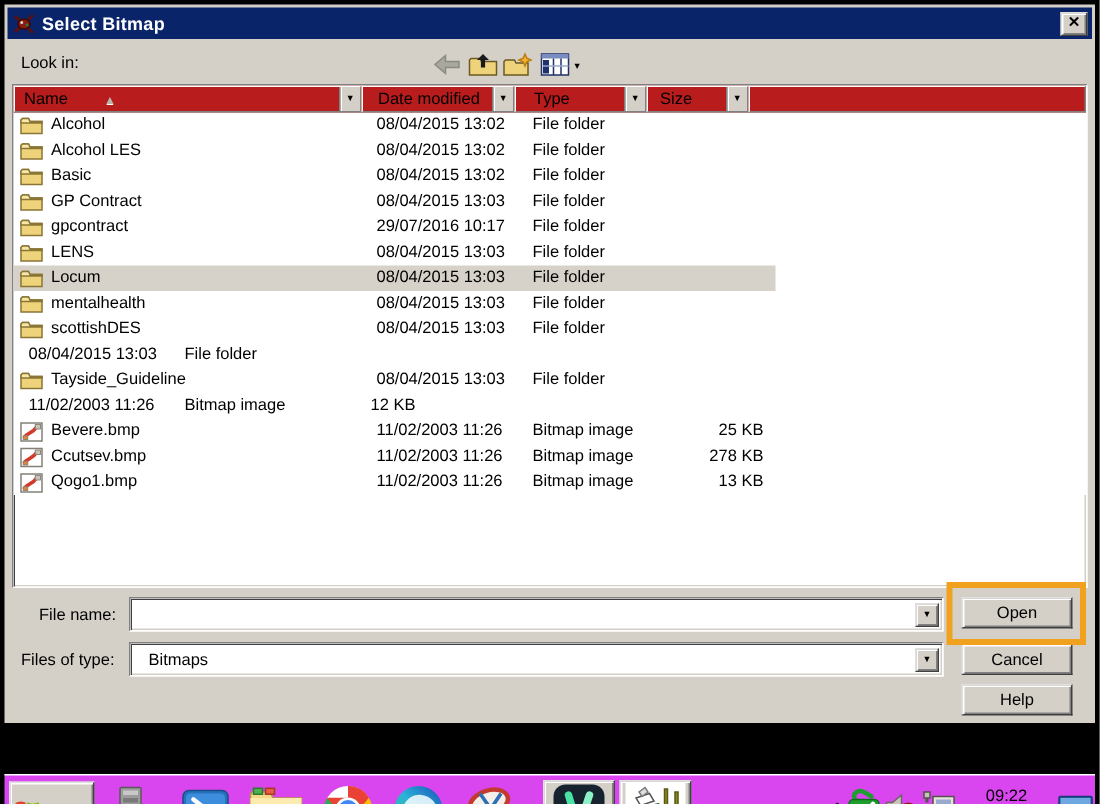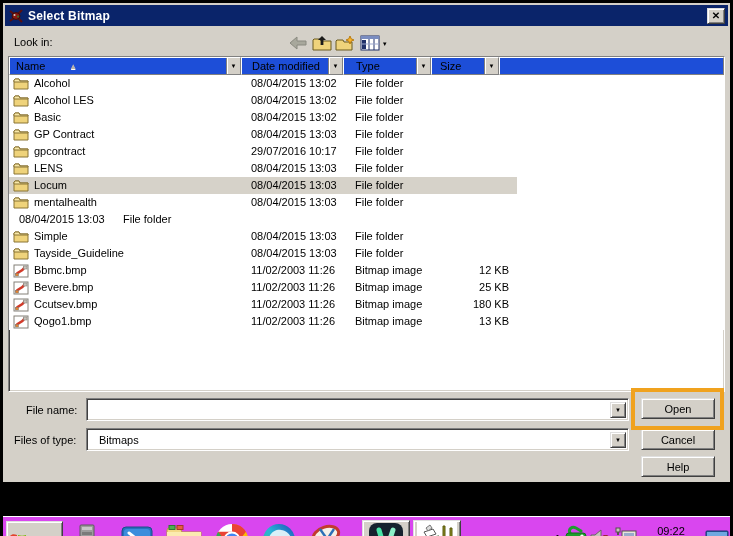--- a/index.html
+++ b/index.html
@@ -31,21 +31,21 @@
   .combo-dd{width:16px;height:16px;display:flex;align-items:center;justify-content:center;
             font-size:6px;flex:0 0 auto;}
   .tb-icon{position:absolute;top:30px;width:22px;height:20px;display:flex;align-items:center;
            justify-content:center;}
   .viewmenu-caret{position:absolute;left:380px;top:37px;font-size:7px;}
 
   
   .listview{position:absolute;left:5px;top:53px;width:717px;height:336px;overflow:hidden;}
   .lv-head{display:flex;height:18px;}
   .hseg{height:18px;display:flex;align-items:center;padding-left:6px;position:relative;
-        background:#1d4ed8;border:1px solid;border-color:#fff #808080 #808080 #fff;}
+        background:#b91c1c;border:1px solid;border-color:#fff #808080 #808080 #fff;}
   .hseg .ddbtn{position:absolute;right:0;top:0;width:14px;height:16px;display:flex;
                align-items:center;justify-content:center;font-size:6px;
                background:#D4D0C8;border-left:1px solid #808080;box-shadow:inset 1px 0 0 #fff;}
   .h-name{width:232px;}
   .h-date{width:102px;padding-left:10px;}
   .h-type{width:88px;padding-left:12px;}
   .h-size{width:68px;padding-left:8px;}
   .h-fill{flex:1;}
   .sort-asc{font-size:8px;color:#B8B4AC;margin-left:24px;text-shadow:0 1px 0 #fff;}
 
@@ -287,109 +287,97 @@
 
           </span>
           <span class="txt">mentalhealth</span>
         </span>
         <span class="c-date">08/04/2015 13:03</span>
         <span class="c-type">File folder</span>
         <span class="c-size"></span>
       </div>
 
       <div class="row t-folder">
-        <span class="c-date">08/04/2015 13:03</span>
-        <span class="c-type">File folder</span>
-        <span class="c-size"></span>
-      </div>
-
-      <div class="row t-folder">
-        <span class="c-name">
-          <span class="fico">
-            <svg class="ico-folder" width="17" height="14" viewBox="0 0 17 14">
-              <path d="M1 3 L1 12 L15 12 L15 4 L7 4 L6 2 L2 2 Z" fill="#EFD37B" stroke="#8a7534"></path>
-              <path d="M1 5 L15 5 L15 4 L7 4 L6 2 L2 2 L1 3 Z" fill="#F8E8A8" stroke="#8a7534"></path>
-            </svg>
-
-          </span>
-          <span class="txt">Simple</span>
-        </span>
+        <span class="c-name">
+          <span class="fico">
+            <svg class="ico-folder" width="17" height="14" viewBox="0 0 17 14">
+              <path d="M1 3 L1 12 L15 12 L15 4 L7 4 L6 2 L2 2 Z" fill="#EFD37B" stroke="#8a7534"></path>
+              <path d="M1 5 L15 5 L15 4 L7 4 L6 2 L2 2 L1 3 Z" fill="#F8E8A8" stroke="#8a7534"></path>
+            </svg>
+
+          </span>
+          <span class="txt">scottishDES</span>
+        </span>
+        <span class="c-date">08/04/2015 13:03</span>
+        <span class="c-type">File folder</span>
+        <span class="c-size"></span>
+      </div>
+
+      <div class="row t-folder">
         <span class="c-date">08/04/2015 13:03</span>
         <span class="c-type">File folder</span>
         <span class="c-size"></span>
       </div>
 
       <div class="row t-folder">
         <span class="c-name">
           <span class="fico">
             <svg class="ico-folder" width="17" height="14" viewBox="0 0 17 14">
               <path d="M1 3 L1 12 L15 12 L15 4 L7 4 L6 2 L2 2 Z" fill="#EFD37B" stroke="#8a7534"></path>
               <path d="M1 5 L15 5 L15 4 L7 4 L6 2 L2 2 L1 3 Z" fill="#F8E8A8" stroke="#8a7534"></path>
             </svg>
 
           </span>
           <span class="txt">Tayside_Guideline</span>
         </span>
         <span class="c-date">08/04/2015 13:03</span>
         <span class="c-type">File folder</span>
         <span class="c-size"></span>
+      </div>
+
+      <div class="row t-bitmap">
+        <span class="c-date">11/02/2003 11:26</span>
+        <span class="c-type">Bitmap image</span>
+        <span class="c-size">12 KB</span>
       </div>
 
       <div class="row t-bitmap">
         <span class="c-name">
           <span class="fico">
 
             <svg class="ico-bitmap" width="16" height="14" viewBox="0 0 16 14">
               <rect x="1" y="1" width="14" height="12" fill="#fff" stroke="#848078"></rect>
               <path d="M3 11 C5 7,8 9,12 3" stroke="#D23B2A" stroke-width="2.4" fill="none"></path>
               <rect x="10.5" y="2" width="3.5" height="3" fill="#C8C4BC" stroke="#848078" stroke-width=".6"></rect>
               <rect x="2.5" y="9.5" width="3" height="2.5" fill="#E8832A" stroke="#848078" stroke-width=".6"></rect>
             </svg>
           </span>
-          <span class="txt">Bbmc.bmp</span>
+          <span class="txt">Bevere.bmp</span>
         </span>
         <span class="c-date">11/02/2003 11:26</span>
         <span class="c-type">Bitmap image</span>
-        <span class="c-size">12 KB</span>
+        <span class="c-size">25 KB</span>
       </div>
 
       <div class="row t-bitmap">
         <span class="c-name">
           <span class="fico">
 
             <svg class="ico-bitmap" width="16" height="14" viewBox="0 0 16 14">
               <rect x="1" y="1" width="14" height="12" fill="#fff" stroke="#848078"></rect>
               <path d="M3 11 C5 7,8 9,12 3" stroke="#D23B2A" stroke-width="2.4" fill="none"></path>
               <rect x="10.5" y="2" width="3.5" height="3" fill="#C8C4BC" stroke="#848078" stroke-width=".6"></rect>
               <rect x="2.5" y="9.5" width="3" height="2.5" fill="#E8832A" stroke="#848078" stroke-width=".6"></rect>
             </svg>
           </span>
-          <span class="txt">Bevere.bmp</span>
+          <span class="txt">Ccutsev.bmp</span>
         </span>
         <span class="c-date">11/02/2003 11:26</span>
         <span class="c-type">Bitmap image</span>
-        <span class="c-size">25 KB</span>
-      </div>
-
-      <div class="row t-bitmap">
-        <span class="c-name">
-          <span class="fico">
-
-            <svg class="ico-bitmap" width="16" height="14" viewBox="0 0 16 14">
-              <rect x="1" y="1" width="14" height="12" fill="#fff" stroke="#848078"></rect>
-              <path d="M3 11 C5 7,8 9,12 3" stroke="#D23B2A" stroke-width="2.4" fill="none"></path>
-              <rect x="10.5" y="2" width="3.5" height="3" fill="#C8C4BC" stroke="#848078" stroke-width=".6"></rect>
-              <rect x="2.5" y="9.5" width="3" height="2.5" fill="#E8832A" stroke="#848078" stroke-width=".6"></rect>
-            </svg>
-          </span>
-          <span class="txt">Ccutsev.bmp</span>
-        </span>
-        <span class="c-date">11/02/2003 11:26</span>
-        <span class="c-type">Bitmap image</span>
-        <span class="c-size">180 KB</span>
+        <span class="c-size">278 KB</span>
       </div>
 
       <div class="row t-bitmap">
         <span class="c-name">
           <span class="fico">
 
             <svg class="ico-bitmap" width="16" height="14" viewBox="0 0 16 14">
               <rect x="1" y="1" width="14" height="12" fill="#fff" stroke="#848078"></rect>
               <path d="M3 11 C5 7,8 9,12 3" stroke="#D23B2A" stroke-width="2.4" fill="none"></path>
               <rect x="10.5" y="2" width="3.5" height="3" fill="#C8C4BC" stroke="#848078" stroke-width=".6"></rect>

